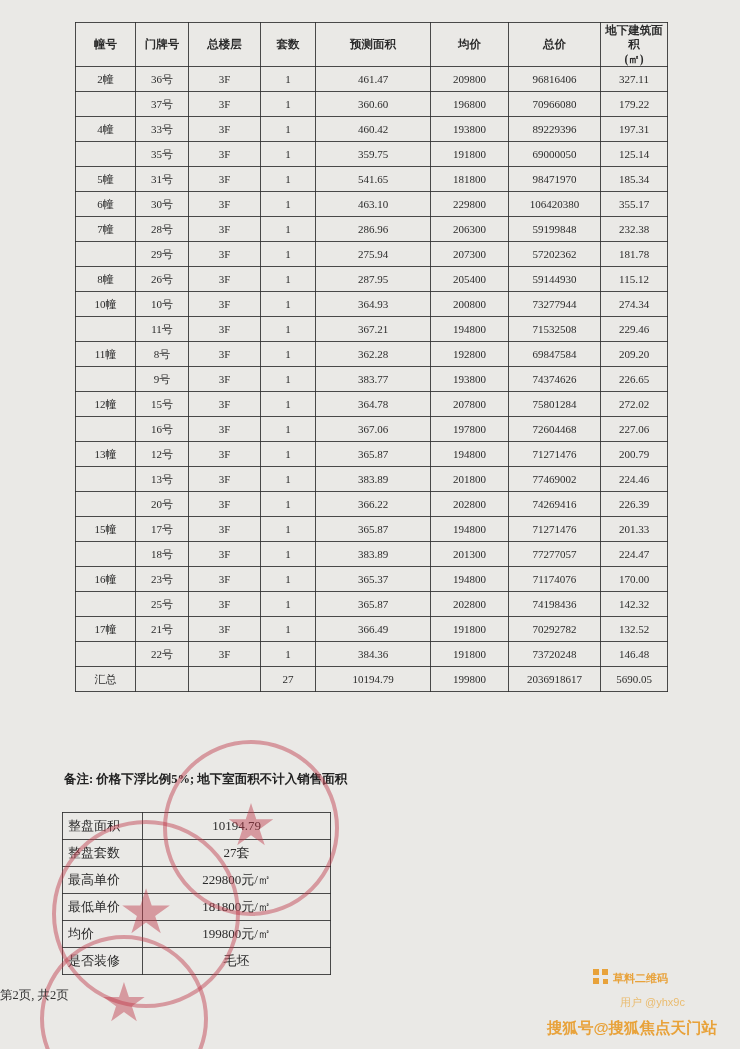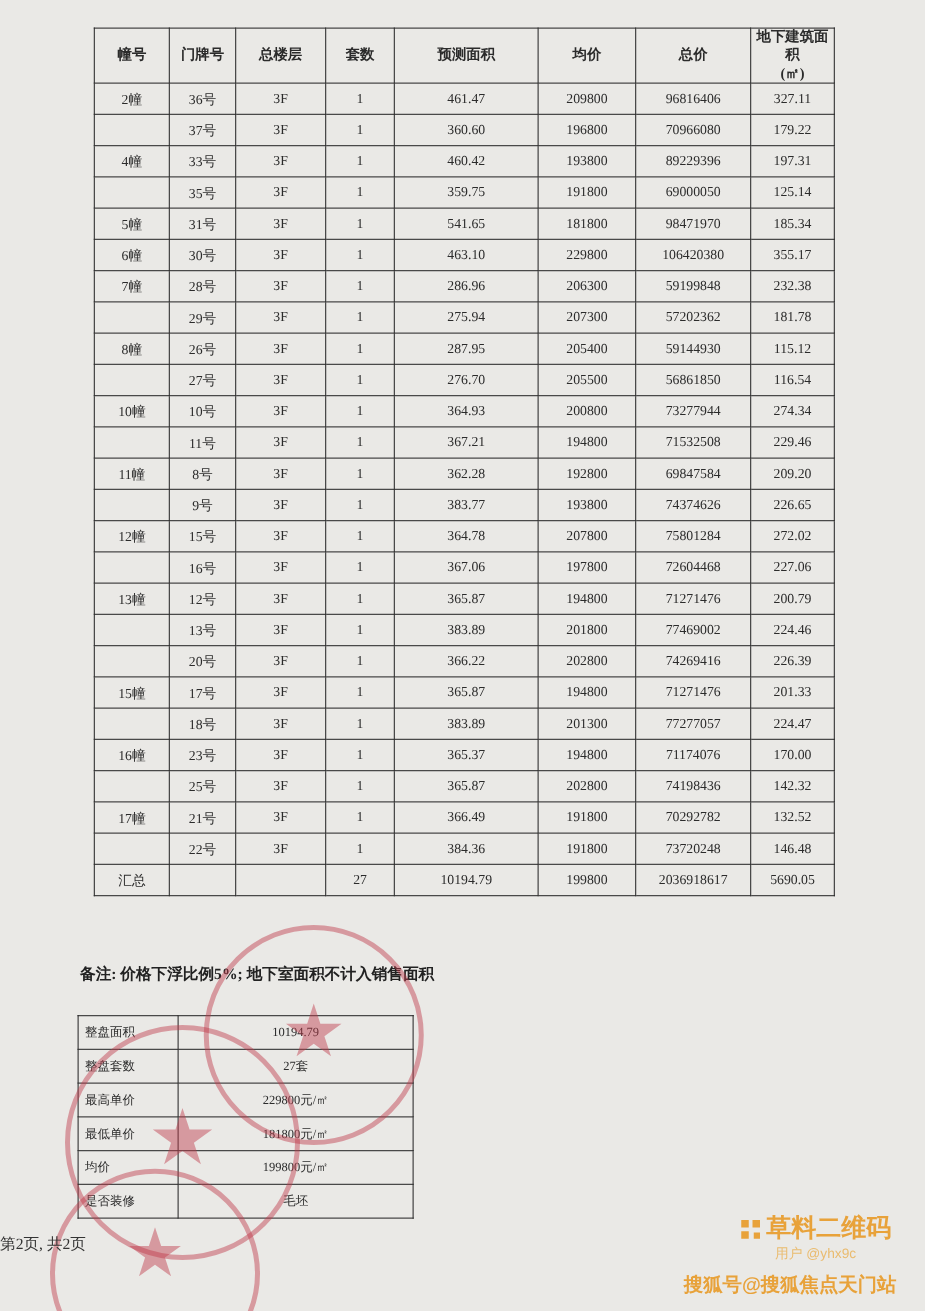--- a/index.html
+++ b/index.html
@@ -28,21 +28,21 @@
     position:absolute;left:64px;top:771px;
     font-size:12.5px;font-weight:bold;color:#222;text-align:right;
   }
   
   table.summary{
     position:absolute;left:62px;top:812px;
     border-collapse:collapse;table-layout:fixed;width:258px;
   }
   table.summary td{
     border:1px solid rgba(45,45,45,.85);
-    height:24px;font-size:10px;vertical-align:middle;
+    height:24px;font-size:13px;vertical-align:middle;
   }
   table.summary td.s-label{width:73px;text-align:left;padding-left:5px;}
   table.summary td.s-value{width:185px;text-align:center;}
   
   .stamp{
     position:absolute;border-radius:50%;pointer-events:none;
     border:4px solid var(--stamp_red,#c03a4a);opacity:.45;
     filter:blur(.4px);
   }
   .stamp .star{
@@ -56,21 +56,21 @@
   .stamp-c{left:40px;top:935px;width:160px;height:160px;}
   .stamp-c .star{font-size:54px;transform:translate(-50%,-80%);}
   
   .footer{
     position:absolute;left:0;top:987px;width:100%;
     font-size:12.5px;color:#333;
   }
   
   .wm-brand{
     position:absolute;left:593px;top:969px;
-    font-size:20px;font-weight:bold;color:var(--wm_orange,#e8a23a);
+    font-size:11px;font-weight:bold;color:var(--wm_orange,#e8a23a);
     font-family:"Liberation Sans",sans-serif;white-space:nowrap;
   }
   .qr-icon{
     display:inline-block;width:15px;height:15px;margin-right:5px;
     vertical-align:-2px;
     background:
       linear-gradient(var(--wm_orange,#e8a23a),var(--wm_orange,#e8a23a)) 0 0/6px 6px,
       linear-gradient(var(--wm_orange,#e8a23a),var(--wm_orange,#e8a23a)) 100% 0/6px 6px,
       linear-gradient(var(--wm_orange,#e8a23a),var(--wm_orange,#e8a23a)) 0 100%/6px 6px,
       linear-gradient(var(--wm_orange,#e8a23a),var(--wm_orange,#e8a23a)) 100% 100%/5px 5px;
@@ -201,30 +201,20 @@
           <td>8幢</td>
           <td>26号</td>
           <td>3F</td>
           <td>1</td>
           <td>287.95</td>
           <td>205400</td>
           <td>59144930</td>
           <td>115.12</td>
         </tr>
         <tr>
-          <td></td>
-          <td>27号</td>
-          <td>3F</td>
-          <td>1</td>
-          <td>276.70</td>
-          <td>205500</td>
-          <td>56861850</td>
-          <td>116.54</td>
-        </tr>
-        <tr>
           <td>10幢</td>
           <td>10号</td>
           <td>3F</td>
           <td>1</td>
           <td>364.93</td>
           <td>200800</td>
           <td>73277944</td>
           <td>274.34</td>
         </tr>
         <tr>

